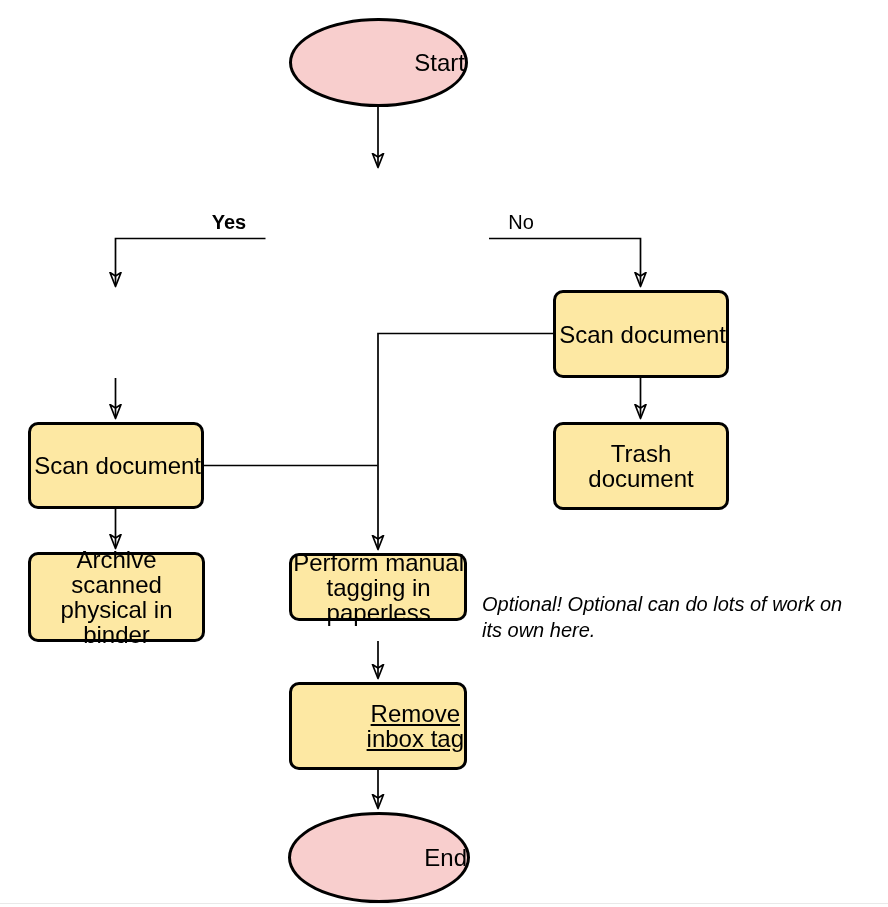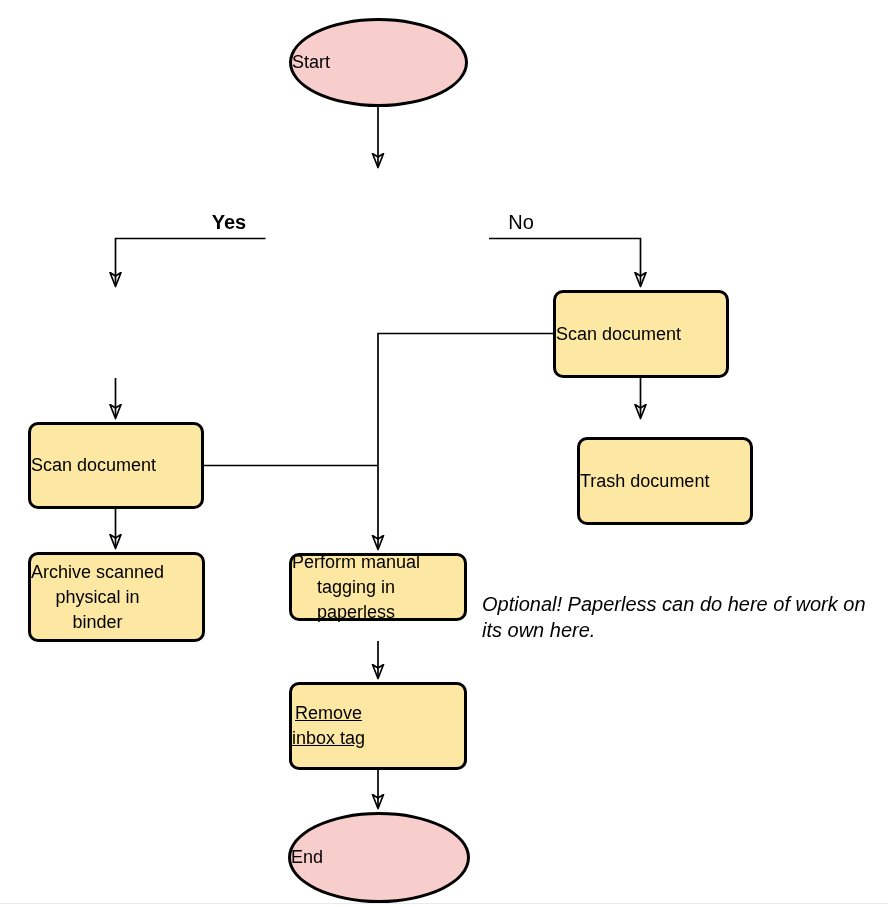--- a/index.html
+++ b/index.html
@@ -33,23 +33,23 @@
   .edges path {
     fill: none;
     stroke: var(--stroke);
     stroke-width: 1.7;
   }
   .node {
     position: absolute;
     box-sizing: border-box;
     display: flex;
     align-items: center;
-    justify-content: flex-start;
+    justify-content: flex-end;
     text-align: center;
-    font-size: 18px;
+    font-size: 24px;
     line-height: 25px;
     white-space: pre-line;
   }
   .process {
     background: var(--process-fill);
     border: 3px solid var(--stroke);
     border-radius: 10px;
   }
   .terminal {
     background: var(--terminal-fill);
@@ -132,31 +132,31 @@
   <div class="node process" style="left:28px; top:552px; width:177px; height:90px;">
     <span>Archive scanned
 physical in
 binder</span>
   </div>
 
   <div class="node process" style="left:553px; top:290px; width:176px; height:88px;">
     <span>Scan document</span>
   </div>
 
-  <div class="node process" style="left:553px; top:437px; width:176px; height:88px;margin-left:24px;">
+  <div class="node process" style="left:553px; top:422px; width:176px; height:88px;">
     <span>Trash document</span>
   </div>
 
   <div class="node process" style="left:289px; top:553px; width:178px; height:68px;">
     <span>Perform manual
 tagging in
 paperless</span>
   </div>
 
-  <div class="annotation">Optional! Paperless can do here of work on
+  <div class="annotation">Optional! Optional can do lots of work on
 its own here.</div>
 
   <div class="node process" style="left:289px; top:682px; width:178px; height:88px;text-decoration:underline;">
     <span>Remove
 inbox tag</span>
   </div>
 
   <div class="node terminal" style="left:288px; top:812px; width:182px; height:91px;">
     <span>End</span>
   </div>

